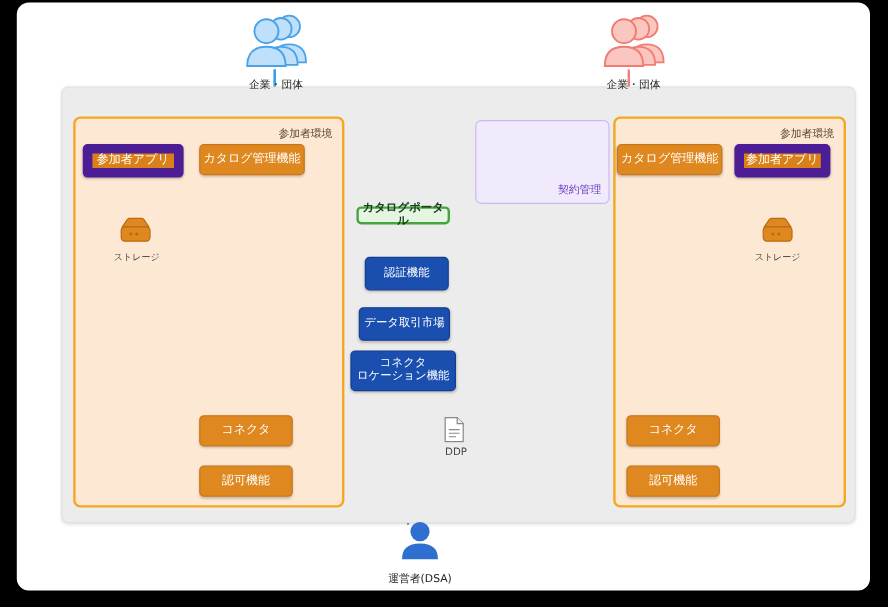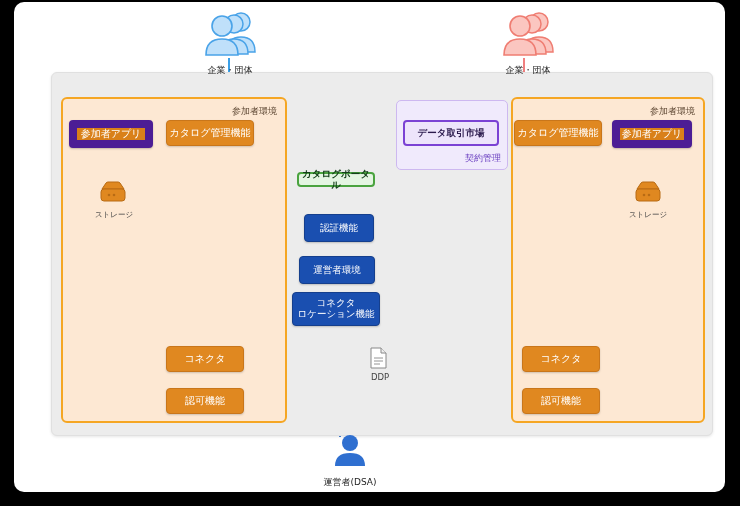--- a/index.html
+++ b/index.html
@@ -255,35 +255,32 @@
       <span>コネクタ</span>
     </div>
 
     <div class="node orange" style="left:508px;top:386px;width:78px;height:26px;">
       <span>認可機能</span>
     </div>
 
     <div id="contractbox">
       <span class="envlabel">契約管理</span>
     </div>
-    <div class="node purple" style="left:389px;top:118px;width:96px;height:26px;">
-      <span>データ取引市場</span>
-    </div>
 
 
     <div class="node green" style="left:283px;top:170px;width:78px;height:15px;">
       <span>カタログポータル</span>
     </div>
 
     <div class="node navy" style="left:290px;top:212px;width:70px;height:28px;">
       <span>認証機能</span>
     </div>
 
     <div class="node navy" style="left:285px;top:254px;width:76px;height:28px;">
-      <span>運営者環境</span>
+      <span>データ取引市場</span>
     </div>
 
     <div class="node navy" style="left:278px;top:290px;width:88px;height:34px;flex-direction:column;">
       <span>コネクタ</span>
       <span>ロケーション機能</span>
     </div>
 
     <div style="position:absolute;left:356px;top:345px;width:18px;height:22px;">
       <svg width="18" height="22" viewBox="0 0 18 22">
         <path d="M1,1 L11,1 L16,6 L16,21 L1,21 Z" fill="#ffffff" stroke="#888" stroke-width="1"></path>

